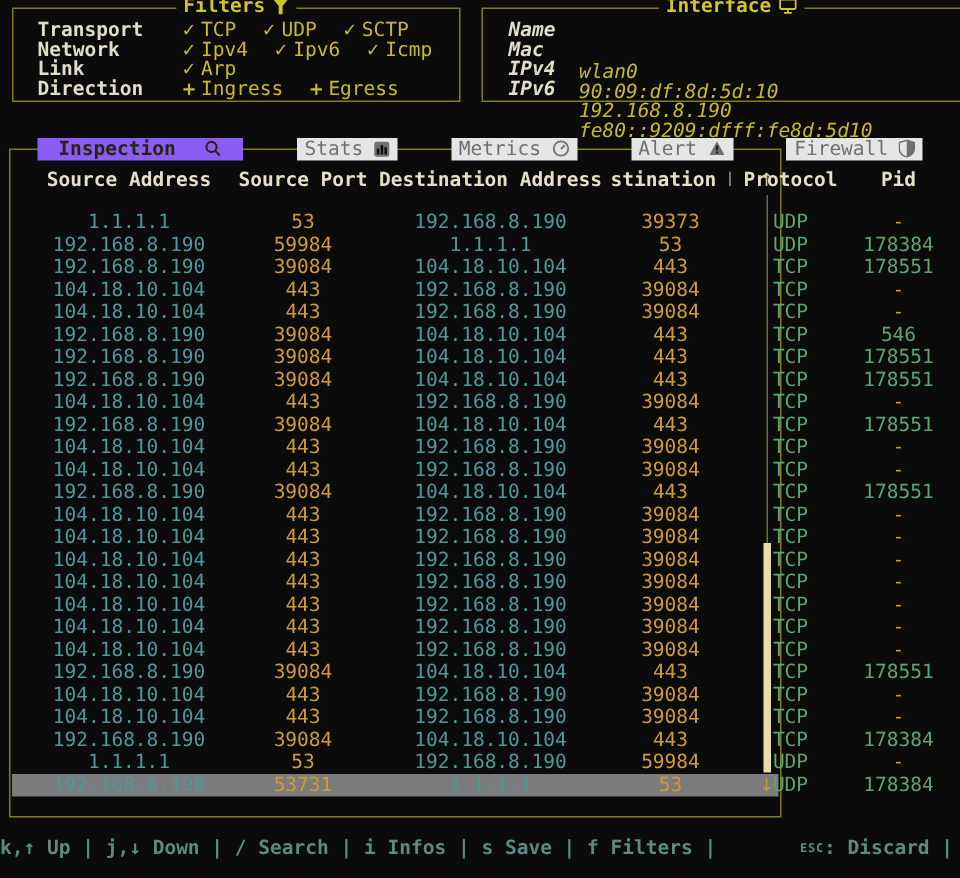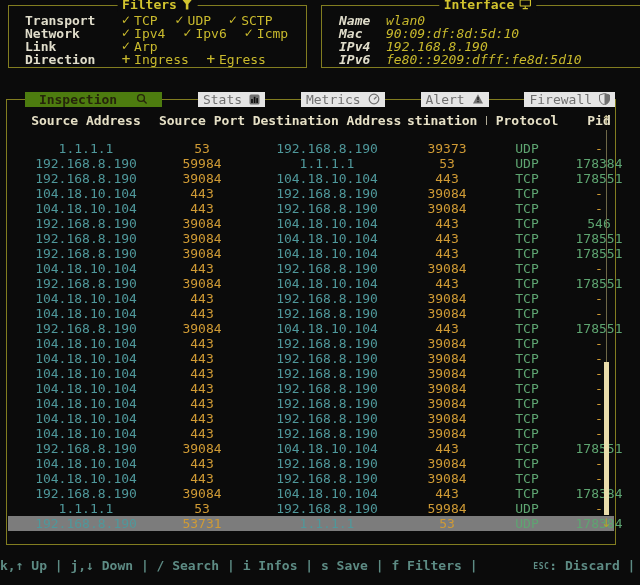--- a/index.html
+++ b/index.html
@@ -16,31 +16,31 @@
   .filters-box{left:8px;top:5px;width:299px;height:63px;}
   .interface-box{left:321px;top:5px;width:333px;height:63px;}
   .panel-rows{position:absolute;top:8px;left:0;right:0;}
   .f-row{display:flex;height:13px;line-height:13px;align-items:center;padding-left:16px;}
   .f-label{width:96px;color:#e0ddcb;font-weight:bold;}
   .f-items{display:flex;gap:17px;}
   .f-item{display:flex;align-items:center;gap:3px;color:#c9ba2d;}
   .marker{font-family:"DejaVu Sans",sans-serif;font-weight:bold;font-size:12px;}
   .i-row{display:flex;height:13px;line-height:13px;align-items:flex-start;padding-left:17px;font-style:italic;}
   .i-label{width:47px;color:#e0ddcb;font-weight:bold;}
-  .i-value{color:#c9ba2d;}
+  .i-value{color:#c9ba2d;margin-top:28px;}
 
   .tabs{
     position:absolute;left:7px;top:91px;width:626px;height:16px;
     display:flex;align-items:center;justify-content:space-around;z-index:3;
   }
   .tab{display:flex;align-items:center;gap:7px;line-height:15px;padding:0 5px;
        background:#e5e5e5;color:#707070;cursor:default;}
-  .tab.active{background:#4d7c0f;color:#26250b;font-weight:bold;padding:0 14px;gap:19px;}
-
-  .main-box{left:6px;top:99px;width:610px;height:446px;}
+  .tab.active{background:#8b5cf6;color:#26250b;font-weight:bold;padding:0 14px;gap:19px;}
+
+  .main-box{left:6px;top:99px;width:515px;height:446px;}
   .thead,.trow{
     display:grid;grid-template-columns:142px 90px 160px 80px 80px 64px;
     box-sizing:border-box;padding-left:7px;
   }
   .thead{position:absolute;top:13px;left:1px;right:1px;color:#e6e0c6;font-weight:bold;height:15px;line-height:15px;}
   .thead .cell{text-align:center;white-space:nowrap;overflow:hidden;}
   .tbody{position:absolute;top:41px;left:1px;right:1px;}
   .trow{height:15px;line-height:15px;}
   .trow .cell{text-align:center;white-space:nowrap;}
   .trow.selected{background:#7c7c7c;}

